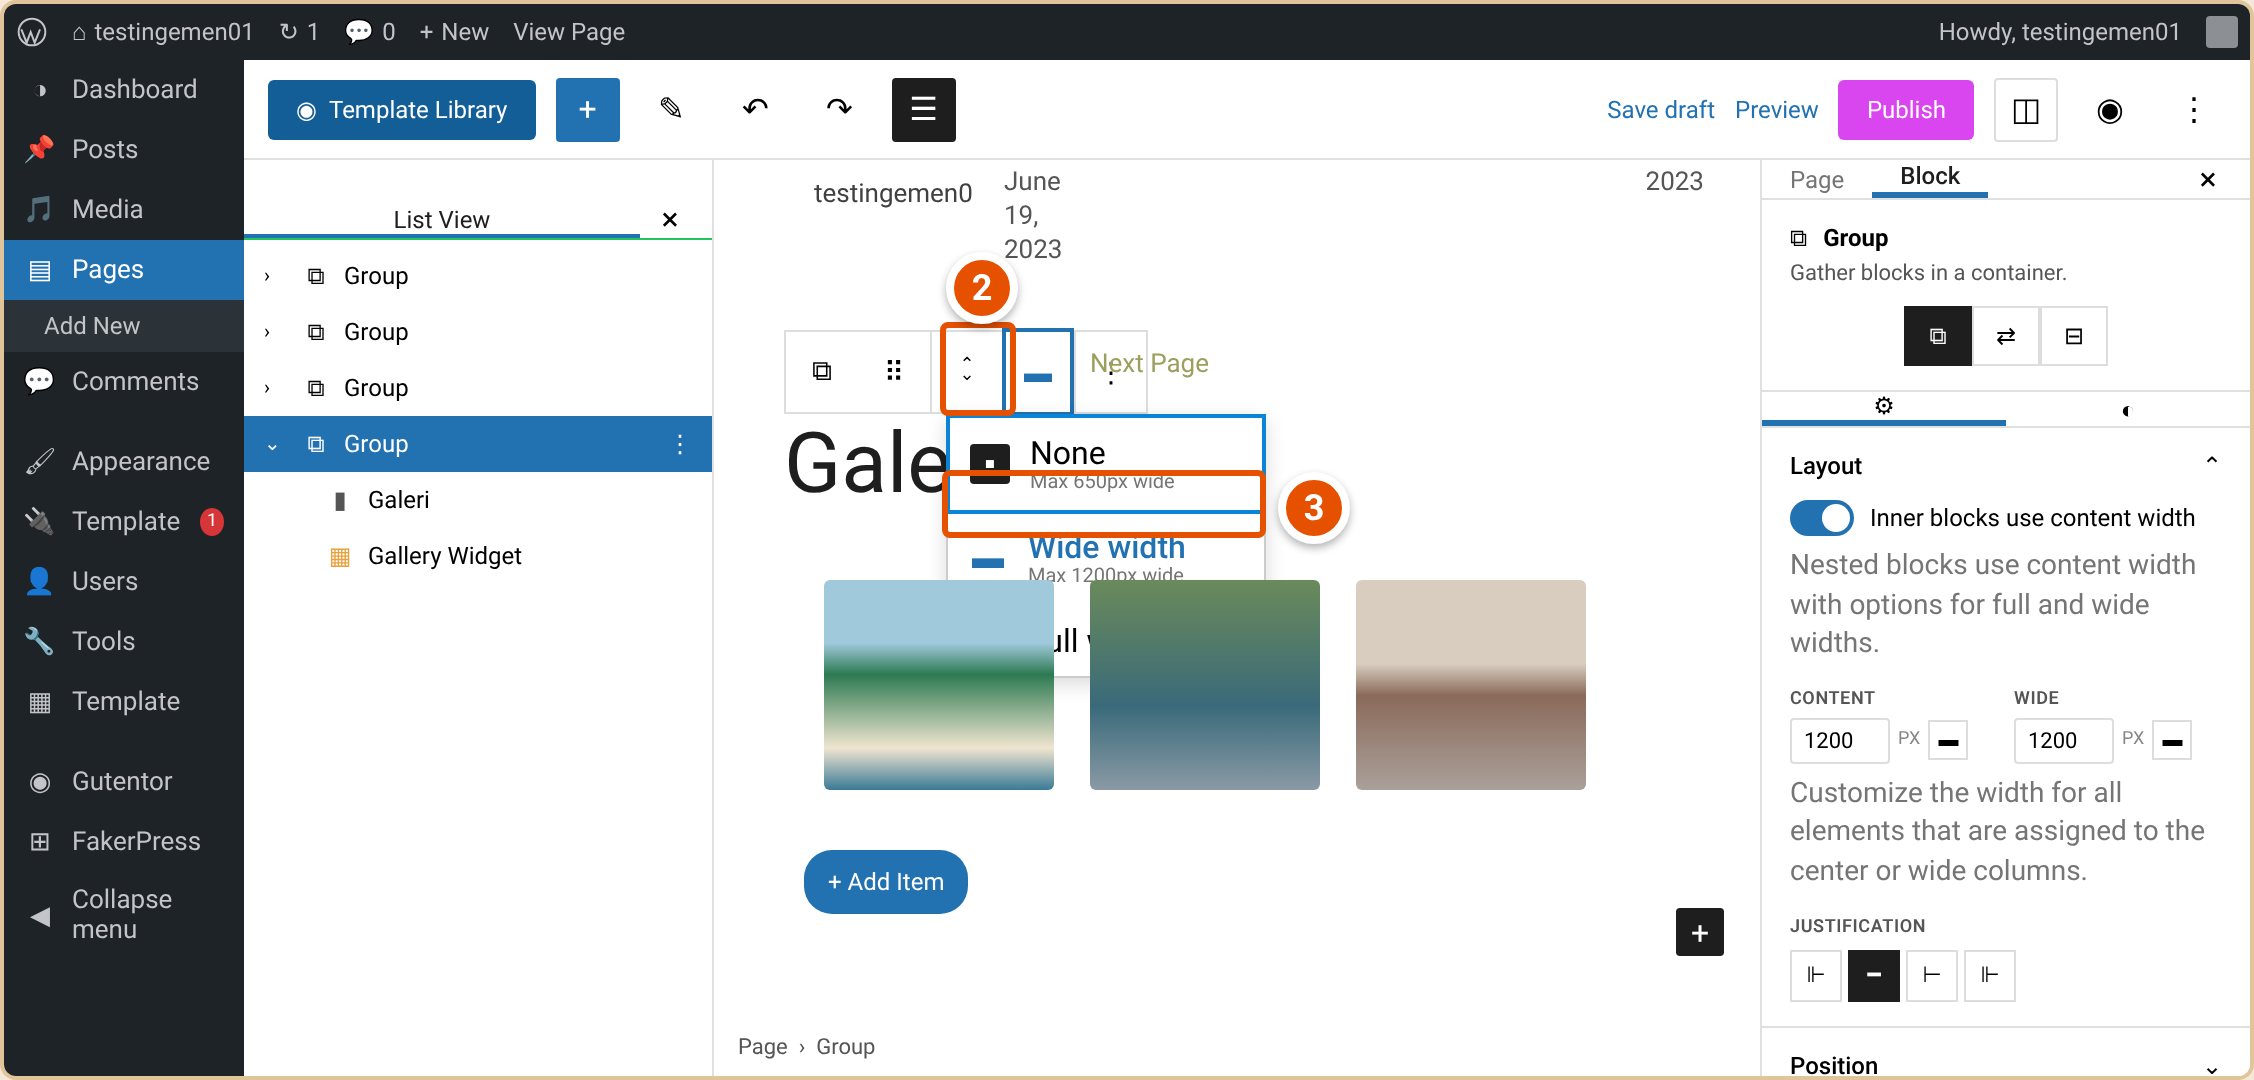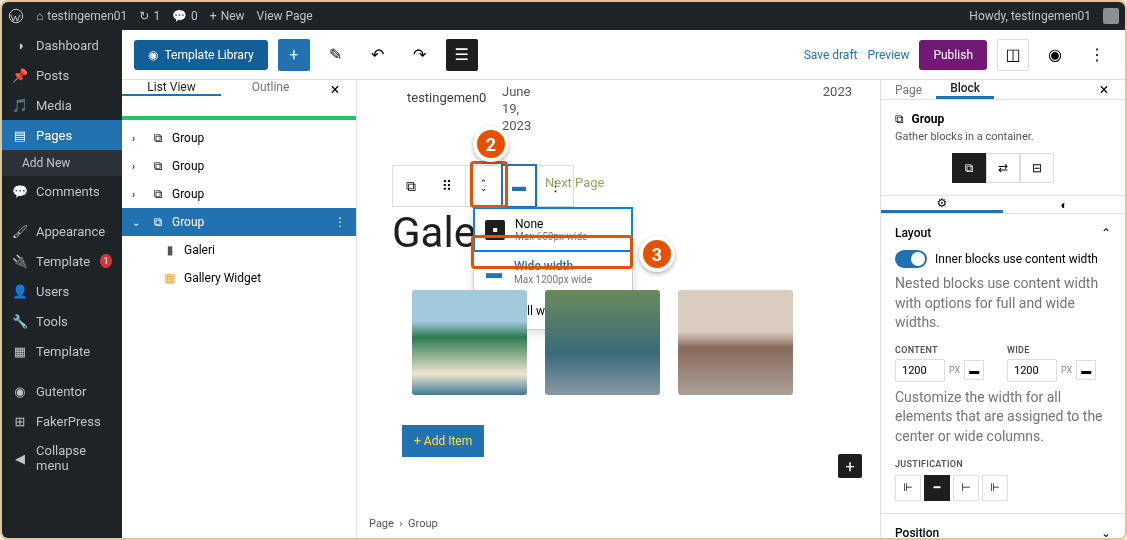--- a/index.html
+++ b/index.html
@@ -19,24 +19,24 @@
 .ic{width:16px;height:16px;display:inline-flex;align-items:center;justify-content:center;flex-shrink:0}
 .badge{background:#d63638;color:#fff;border-radius:50%;width:14px;height:14px;font-size:9px;display:inline-flex;align-items:center;justify-content:center;margin-left:2px}
 .editor{flex:1;background:#fff;display:flex;flex-direction:column;position:relative}
 .topbar{height:50px;border-bottom:1px solid #e0e0e0;display:flex;align-items:center;padding:0 12px;gap:10px}
 .tlib{background:#135e96;color:#fff;padding:8px 14px;border-radius:3px;font-size:12px;display:flex;align-items:center;gap:6px;cursor:pointer}
 .tbtn{width:32px;height:32px;display:flex;align-items:center;justify-content:center;border-radius:2px;cursor:pointer}
 .tbtn.primary{background:#1e1e1e;color:#fff}
 .tbtn.blue{background:#2271b1;color:#fff}
 .topbar .spacer{flex:1}
 .link{color:#2271b1;font-size:12px;cursor:pointer}
-.publish{background:#701a75;color:#fff;padding:8px 14px;border-radius:3px;font-size:12px;cursor:pointer}
+.publish{background:#d946ef;color:#fff;padding:8px 14px;border-radius:3px;font-size:12px;cursor:pointer}
 .body{flex:1;display:flex;overflow:hidden}
 .listpanel{width:235px;border-right:1px solid #e0e0e0;display:flex;flex-direction:column;font-size:12px}
-.lptabs{display:flex;border-bottom:4px solid #22c55e;height:40px;align-items:flex-start;padding-right:6px}
+.lptabs{display:flex;border-bottom:1px solid #22c55e;height:40px;align-items:flex-end;padding-right:6px}
 .lptab{flex:1;display:flex;align-items:center;justify-content:center;cursor:pointer;color:#757575}
 .lptab.active{color:#1e1e1e;border-bottom:2px solid #2271b1}
 .lpclose{width:30px;display:flex;align-items:center;justify-content:center;cursor:pointer;font-size:16px}
 .tree{padding:4px 0}
 .trow{display:flex;align-items:center;padding:6px 10px;gap:6px;cursor:pointer}
 .trow.sel{background:#2271b1;color:#fff}
 .trow .chev{width:12px;font-size:10px}
 .trow .ticon{width:16px;height:16px;display:flex;align-items:center;justify-content:center}
 .trow.child{padding-left:40px}
 .canvas{flex:1;position:relative;background:#fff;overflow:hidden}
@@ -45,31 +45,31 @@
 .meta{position:absolute;left:145px;top:4px;font-size:13px;color:#555;line-height:1.3}
 .blktool{position:absolute;left:35px;top:85px;border:1px solid #ddd;display:flex;align-items:center;background:#fff;height:42px}
 .bt{width:36px;display:flex;align-items:center;justify-content:center;height:100%;cursor:pointer;font-size:14px}
 .bt.divider{border-left:1px solid #ddd}
 .bt.align{border:2px solid #2271b1;height:calc(100% + 4px);margin:-2px 0}
 .bt.vstack{flex-direction:column;line-height:0.6;font-size:9px}
 .popup{position:absolute;left:116px;top:127px;width:160px;background:#fff;border:1px solid #ccc;border-radius:2px;box-shadow:0 3px 10px rgba(0,0,0,0.15)}
 .popup .opt{display:flex;align-items:center;gap:10px;padding:8px 10px;cursor:pointer}
 .popup .opt.border{border:2px solid #0a84d6;margin:-1px}
 .popup .opt .oi{width:20px;height:20px;display:flex;align-items:center;justify-content:center}
-.popup .otxt{font-size:12px;line-height:1.2}
+.popup .otxt{font-size:16px;line-height:1.2}
 .popup .osub{font-size:10px;color:#757575}
 .popup .opt.wide .otxt{color:#2271b1;font-weight:500}
 .next{position:absolute;left:188px;top:95px;color:#9ca05e;font-size:13px}
 .h1{position:absolute;left:35px;top:128px;font-size:42px;font-weight:400;color:#1e1e1e}
 .gallery{position:absolute;left:55px;top:210px;display:flex;gap:18px}
 .gallery .img{width:115px;height:105px;border-radius:3px}
 .img1{background:linear-gradient(180deg,#a0c9dc 30%,#2d7a52 45%,#f0e5d0 80%,#3a7a96)}
 .img2{background:linear-gradient(180deg,#6a8a5a,#3a6a7a 60%,#8a9aa5)}
 .img3{background:linear-gradient(180deg,#d8cdbf 40%,#8a6a5a 55%,#aaa09a)}
-.additem{position:absolute;left:45px;top:345px;background:#2271b1;color:#fde047;padding:9px 12px;font-size:12px;border-radius:0;cursor:pointer}
+.additem{position:absolute;left:45px;top:345px;background:#2271b1;color:#ffffff;padding:9px 12px;font-size:12px;border-radius:14px;cursor:pointer}
 .addblk{position:absolute;right:18px;bottom:60px;width:24px;height:24px;background:#1e1e1e;color:#fff;display:flex;align-items:center;justify-content:center;border-radius:2px;cursor:pointer}
 .crumb{position:absolute;left:12px;bottom:8px;font-size:11px;color:#555}
 .sidebar{width:245px;border-left:1px solid #e0e0e0;display:flex;flex-direction:column;font-size:12px;background:#fff}
 .sbtabs{display:flex;border-bottom:1px solid #e0e0e0;height:42px;align-items:stretch;padding-right:6px}
 .sbtab{padding:0 14px;display:flex;align-items:center;cursor:pointer;color:#757575}
 .sbtab.active{color:#1e1e1e;border-bottom:3px solid #2271b1;font-weight:500}
 .sbclose{margin-left:auto;width:30px;display:flex;align-items:center;justify-content:center;cursor:pointer;font-size:16px}
 .sbsec{padding:12px 14px;border-bottom:1px solid #e0e0e0}
 .sbhead{display:flex;align-items:center;gap:8px;margin-bottom:4px}
 .sbdesc{color:#555;font-size:11px;margin-bottom:10px}
@@ -201,21 +201,20 @@
       <span class="publish">Publish</span>
       <div class="tbtn" style="border:1px solid #ddd">◫</div>
       <div class="tbtn">◉</div>
       <div class="tbtn">⋮</div>
     </div>
 
     <div class="body">
       <div class="listpanel">
         <div class="lptabs">
           <div class="lptab active">List View</div>
-          <div class="lptab">Outline</div>
           <div class="lpclose">×</div>
         </div>
         <div class="tree">
           <div class="trow">
               <span class="chev">›</span>
               <span class="ticon">⧉</span>
               <span>Group</span>
             </div>
           <div class="trow">
               <span class="chev">›</span>

